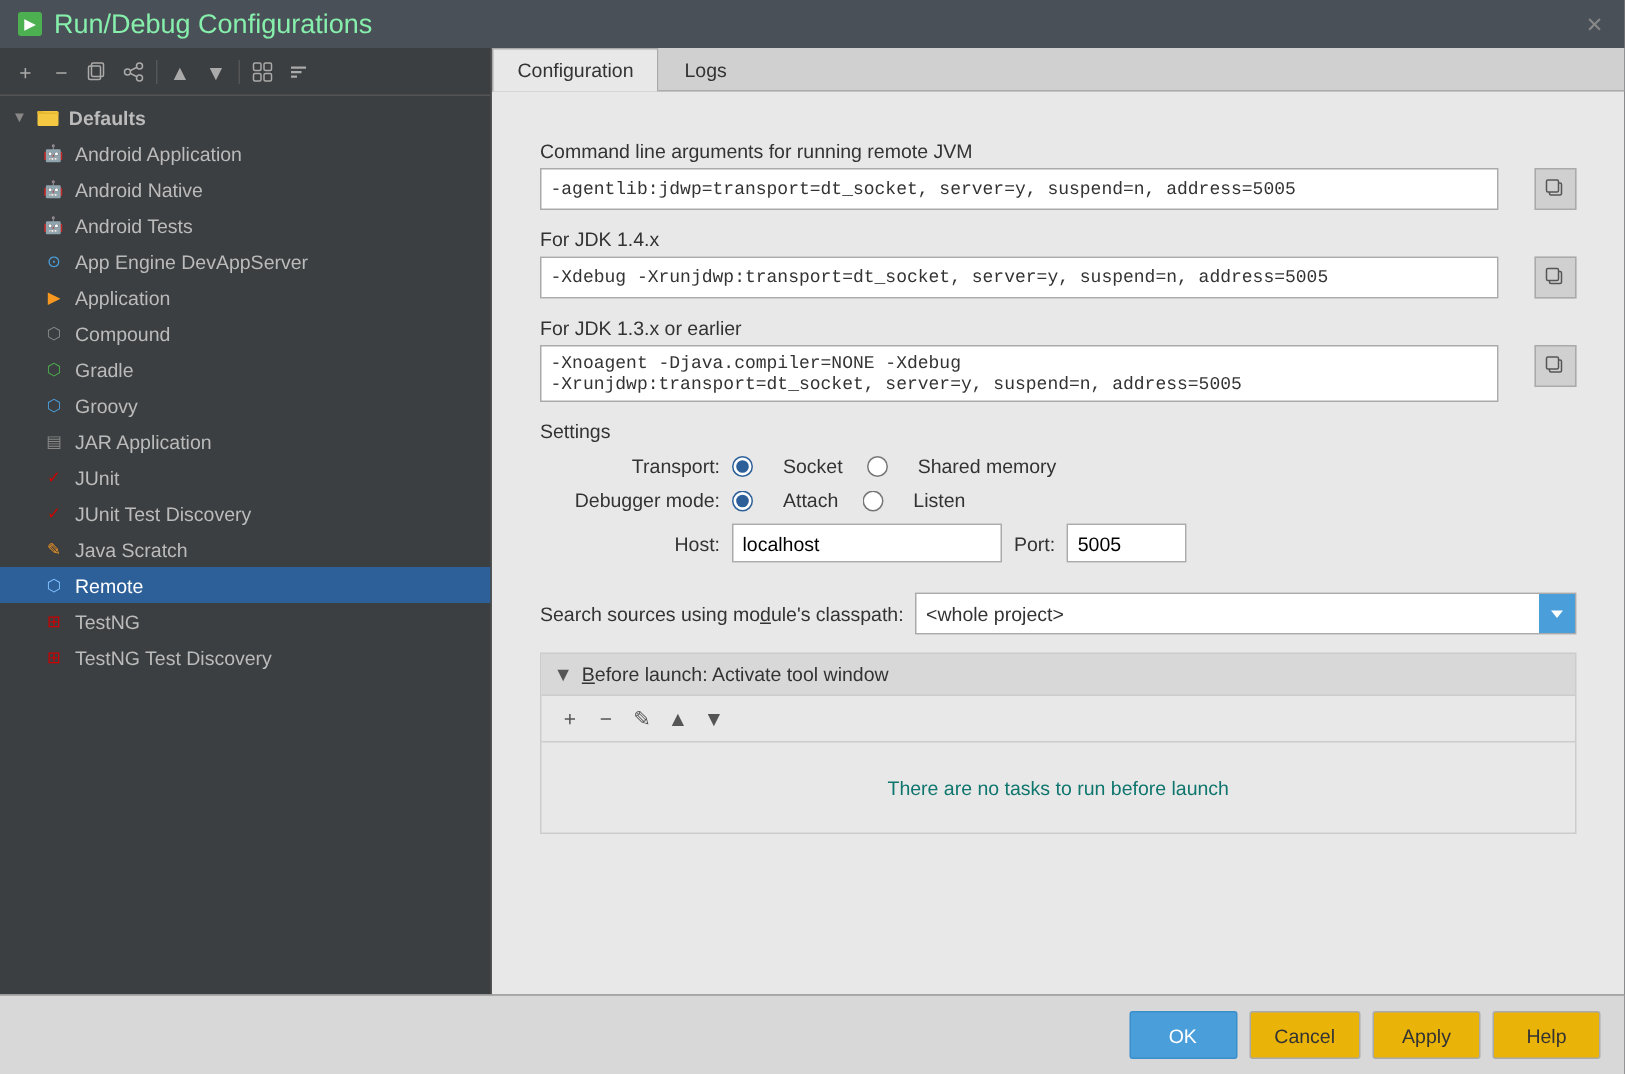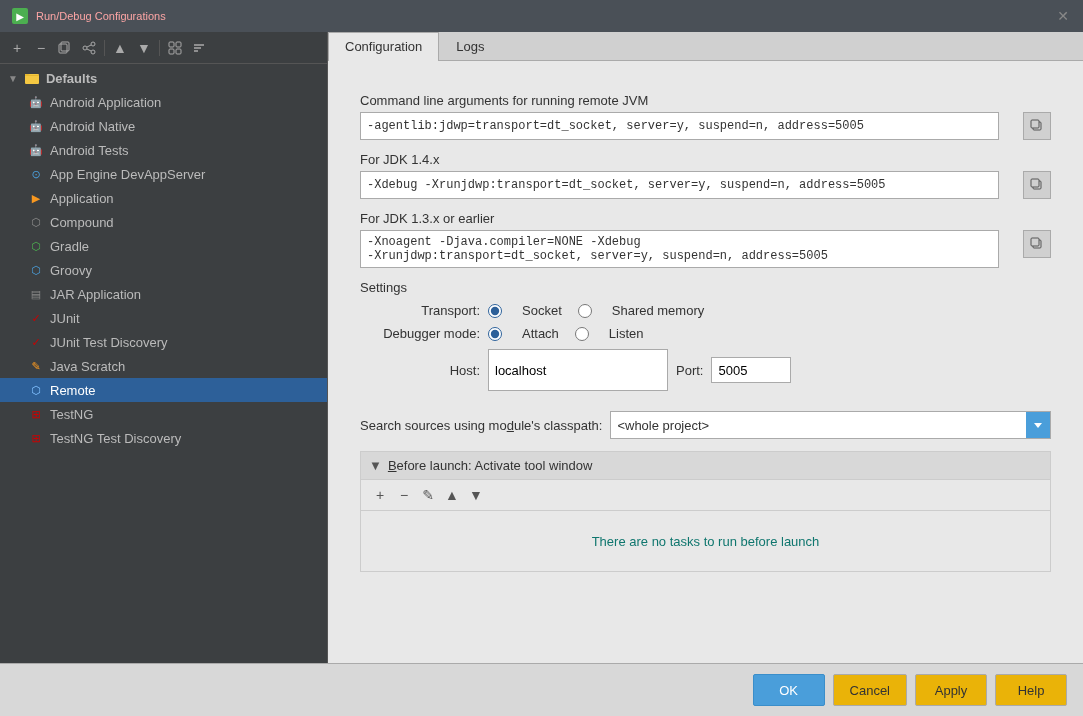--- a/index.html
+++ b/index.html
@@ -41,22 +41,22 @@
       height: 16px;
       background: #4caf50;
       border-radius: 2px;
       display: flex;
       align-items: center;
       justify-content: center;
       font-size: 10px;
       color: white;
     }
     .title-text {
-      color: #fca5a5;
-      font-size: 11px;
+      color: #86efac;
+      font-size: 18px;
     }
     .close-btn {
       width: 16px;
       height: 16px;
       cursor: pointer;
       color: #888;
       font-size: 14px;
       display: flex;
       align-items: center;
       justify-content: center;
@@ -250,21 +250,21 @@
       cursor: pointer;
     }
     .radio-label { color: #333; }
     .host-port-row {
       display: flex;
       align-items: center;
       gap: 8px;
     }
     .host-field {
       width: 180px;
-      height: 42px;
+      height: 26px;
       border: 1px solid #aaa;
       background: white;
       padding: 2px 6px;
       font-size: 13px;
       outline: none;
     }
     .port-field {
       width: 80px;
       height: 26px;
       border: 1px solid #aaa;

